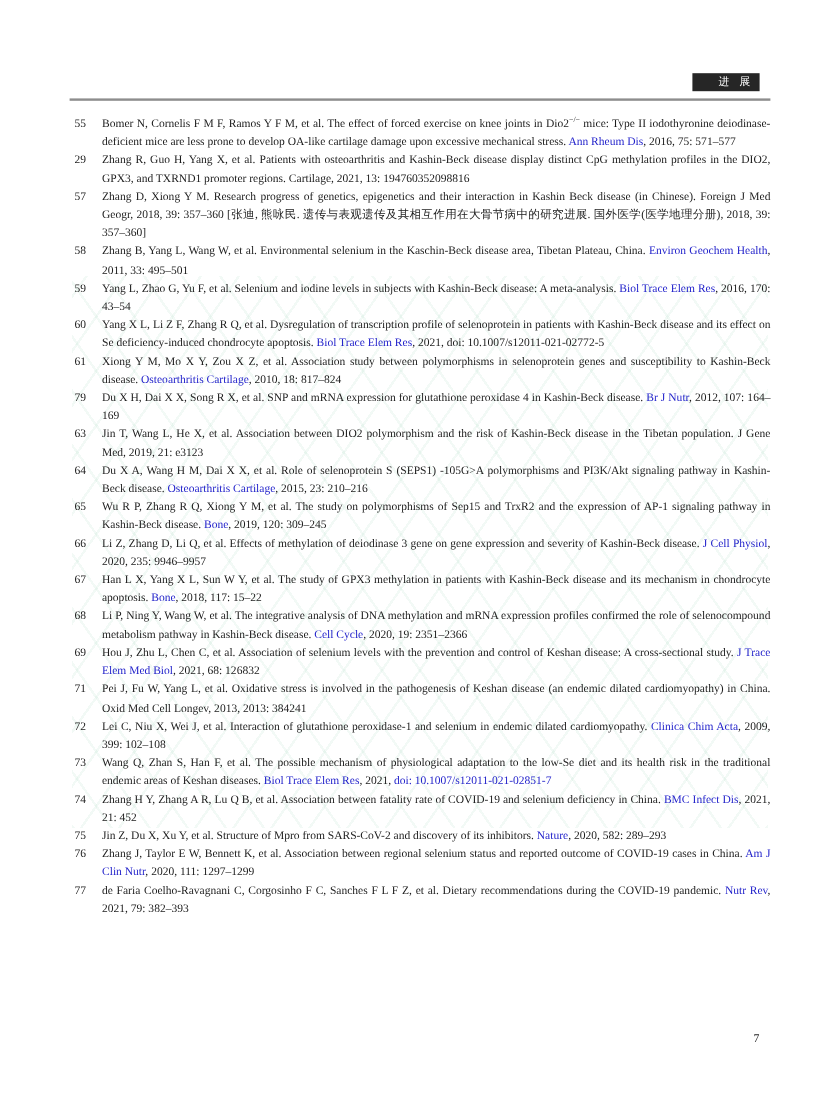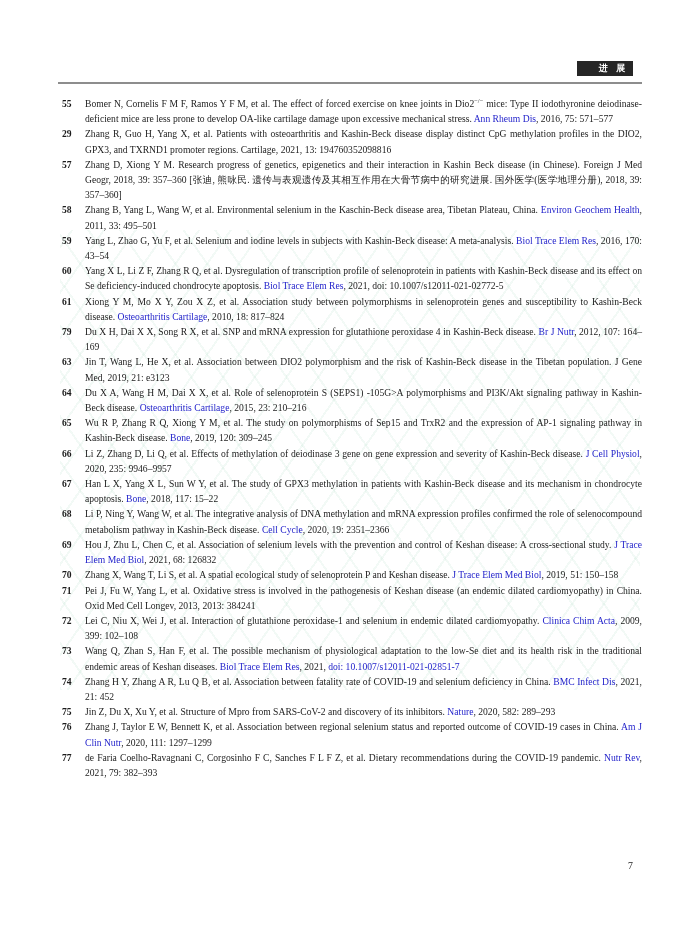--- a/index.html
+++ b/index.html
@@ -24,21 +24,21 @@
       repeating-linear-gradient(-55deg, rgba(130,200,165,0.10) 0 2px, transparent 2px 26px);
     pointer-events: none;
   }
   .badge {
     position: absolute;
     top: 61px; left: 577px; width: 56px; height: 15px;
     background: var(--badge-bg, #262626);
     color: #ffffff;
     display: flex; align-items: center; justify-content: center;
     font-family: "Liberation Sans", "DejaVu Sans", sans-serif;
-    font-size: 9px; font-weight: bold;
+    font-size: 9px; font-weight: normal;
     letter-spacing: 3px;
     box-sizing: border-box;
     padding-left: 17px;
   }
   .rule {
     position: absolute;
     top: 82px; left: 58px; width: 584px; height: 0;
     border-top: 2.5px solid var(--rule-color, #8d8d8d);
   }
   .refs {
@@ -46,21 +46,21 @@
     top: 96px; left: 62px; width: 580px;
     font-size: 9.6px;
     line-height: 15.2px;
   }
   .ref {
     position: relative;
     padding-left: 23px;
     text-align: justify;
   }
   .ref-num {
-    position: absolute; left: 0; top: 0; font-weight: bold;
+    position: absolute; left: 0; top: 0;
   }
   .ref-body sup {
     font-size: 6.5px; line-height: 0; vertical-align: super;
   }
   .link {
     color: var(--link-color, #2424cb);
   }
   .pagenum {
     position: absolute;
     left: 628px; top: 860px;
@@ -145,24 +145,20 @@
   <div class="ref">
     <span class="ref-num">68</span>
     <span class="ref-body"><span>Li P, Ning Y, Wang W, et al. The integrative analysis of DNA methylation and mRNA expression profiles confirmed the role of selenocompound metabolism pathway in Kashin-Beck disease. </span><span class="link">Cell Cycle</span><span>, 2020, 19: 2351–2366</span></span>
   </div>
 
   <div class="ref">
     <span class="ref-num">69</span>
     <span class="ref-body"><span>Hou J, Zhu L, Chen C, et al. Association of selenium levels with the prevention and control of Keshan disease: A cross-sectional study. </span><span class="link">J Trace Elem Med Biol</span><span>, 2021, 68: 126832</span></span>
   </div>
 
-  <div class="ref">
-    <span class="ref-num">70</span>
-    <span class="ref-body"><span>Zhang X, Wang T, Li S, et al. A spatial ecological study of selenoprotein P and Keshan disease. </span><span class="link">J Trace Elem Med Biol</span><span>, 2019, 51: 150–158</span></span>
-  </div>
 
   <div class="ref">
     <span class="ref-num">71</span>
     <span class="ref-body"><span>Pei J, Fu W, Yang L, et al. Oxidative stress is involved in the pathogenesis of Keshan disease (an endemic dilated cardiomyopathy) in China. Oxid Med Cell Longev, 2013, 2013: 384241</span></span>
   </div>
 
   <div class="ref">
     <span class="ref-num">72</span>
     <span class="ref-body"><span>Lei C, Niu X, Wei J, et al. Interaction of glutathione peroxidase-1 and selenium in endemic dilated cardiomyopathy. </span><span class="link">Clinica Chim Acta</span><span>, 2009, 399: 102–108</span></span>
   </div>

